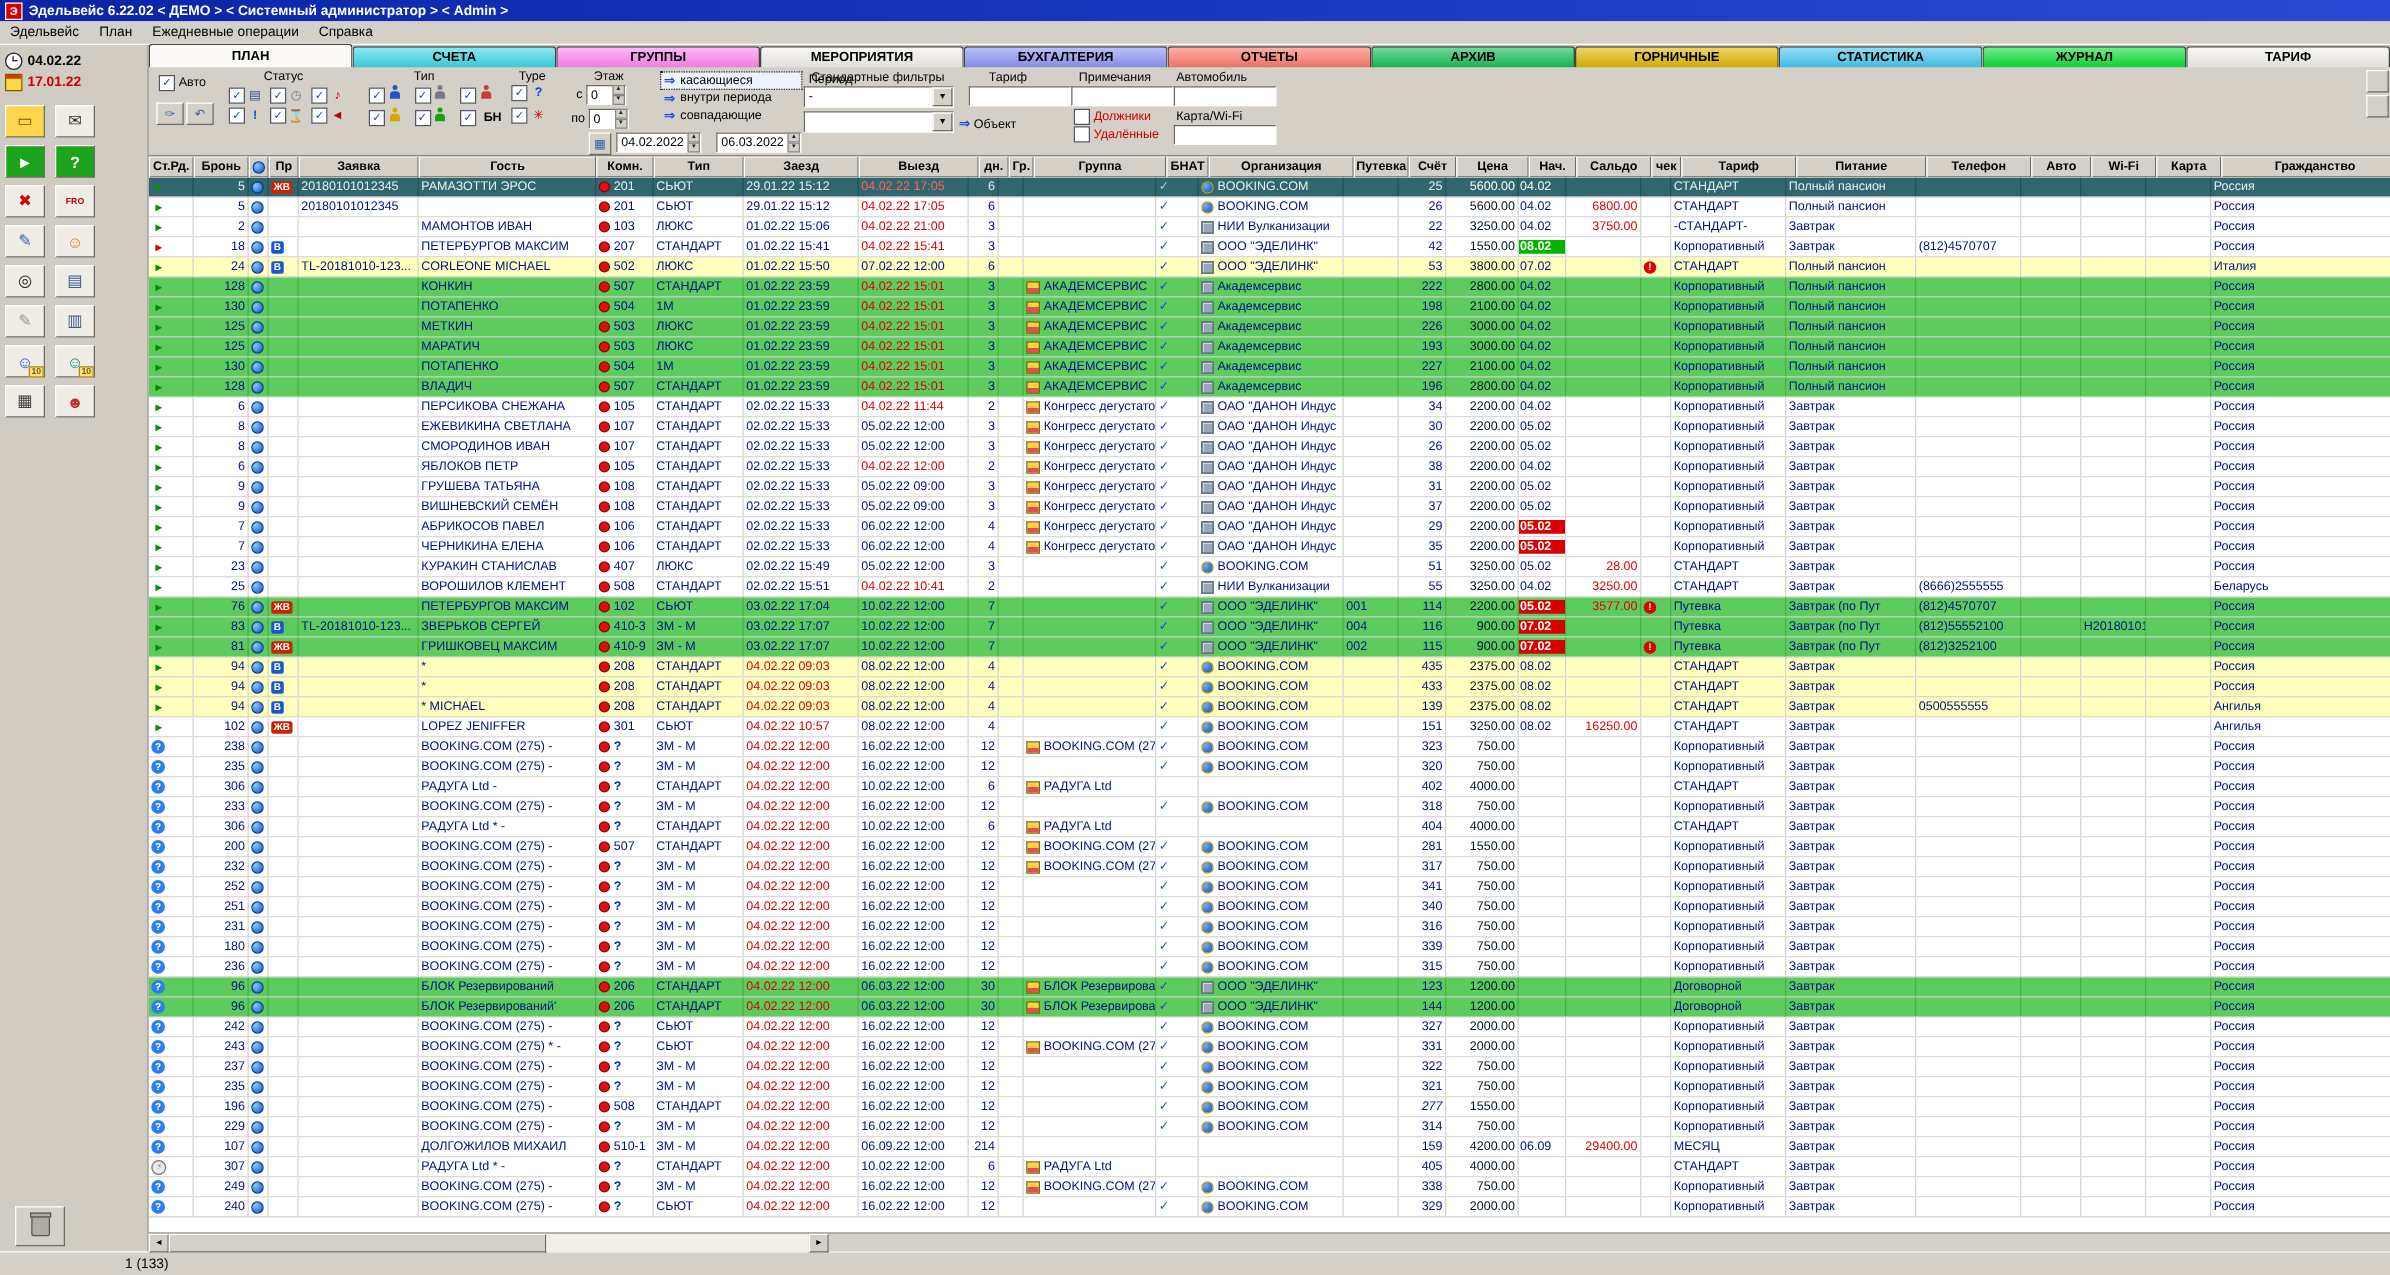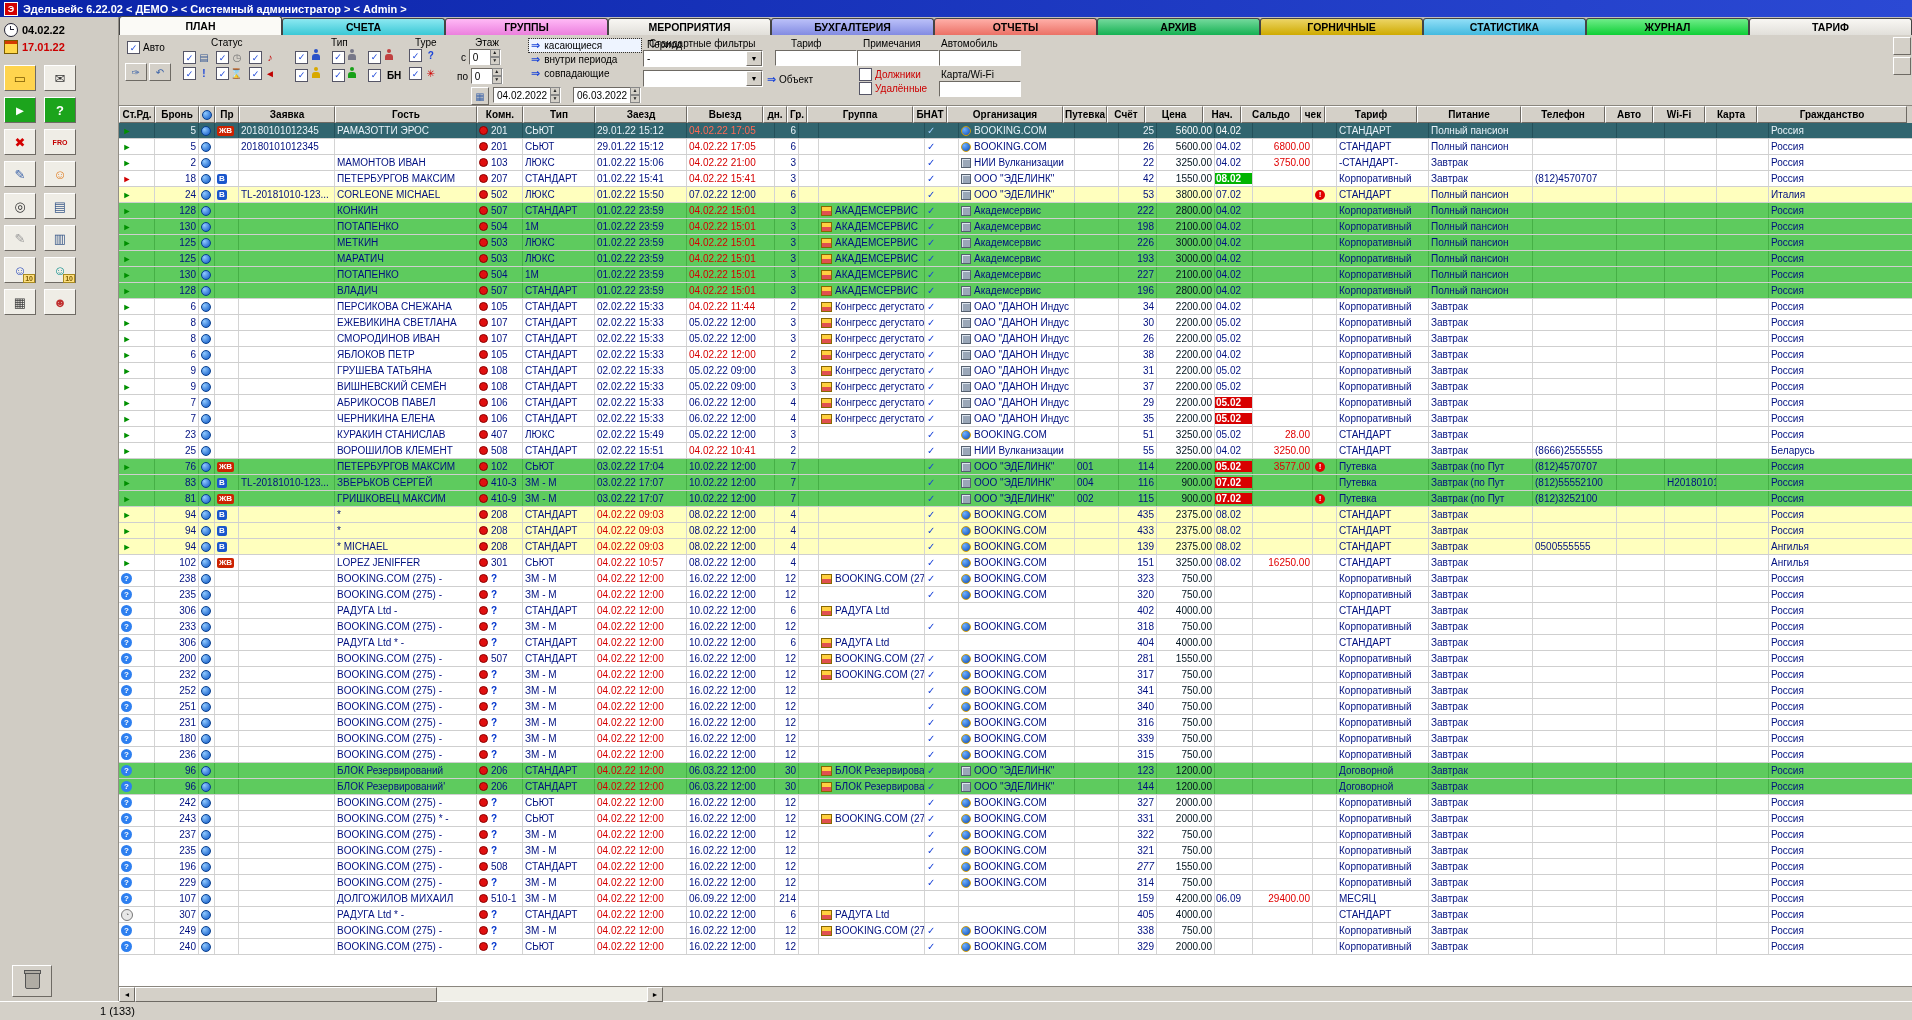--- a/index.html
+++ b/index.html
@@ -146,20 +146,26 @@
 </head>
 <body>
 
 <div class="window">
 
   <div class="titlebar">
     <span class="app-ic">Э</span>
     <span>Эдельвейс 6.22.02 &lt; ДЕМО &gt; &lt; Системный администратор &gt; &lt; Admin &gt;</span>
   </div>
 
+  <div class="menubar">
+      <span class="menu-item">Эдельвейс</span>
+      <span class="menu-item">План</span>
+      <span class="menu-item">Ежедневные операции</span>
+      <span class="menu-item">Справка</span>
+    </div>
 
   <div class="main">
 
     <div class="sidebar">
       <div class="dt-row">
         <span class="clock-ic"></span>
         <span>04.02.22</span>
       </div>
       <div class="dt-row">
         <span class="cal-ic"></span>
@@ -353,21 +359,21 @@
           <div class="th" style="width: 44px;">Бронь</div>
           <div class="th" style="width: 16px;">
             <span class="dot-globe"></span>
           </div>
           <div class="th" style="width: 24px;">Пр</div>
           <div class="th" style="width: 96px;">Заявка</div>
           <div class="th" style="width: 142px;">Гость</div>
           <div class="th" style="width: 46px;">Комн.</div>
           <div class="th" style="width: 72px;">Тип</div>
           <div class="th" style="width: 92px;">Заезд</div>
-          <div class="th" style="width: 76px;">Выезд</div>
+          <div class="th" style="width: 96px;">Выезд</div>
           <div class="th" style="width: 24px;">дн.</div>
           <div class="th" style="width: 20px;">Гр.</div>
           <div class="th" style="width: 106px;">Группа</div>
           <div class="th" style="width: 34px;">БНАТ</div>
           <div class="th" style="width: 116px;">Организация</div>
           <div class="th" style="width: 44px;">Путевка</div>
           <div class="th" style="width: 38px;">Счёт</div>
           <div class="th" style="width: 58px;">Цена</div>
           <div class="th" style="width: 38px;">Нач.</div>
           <div class="th" style="width: 60px;">Сальдо</div>

